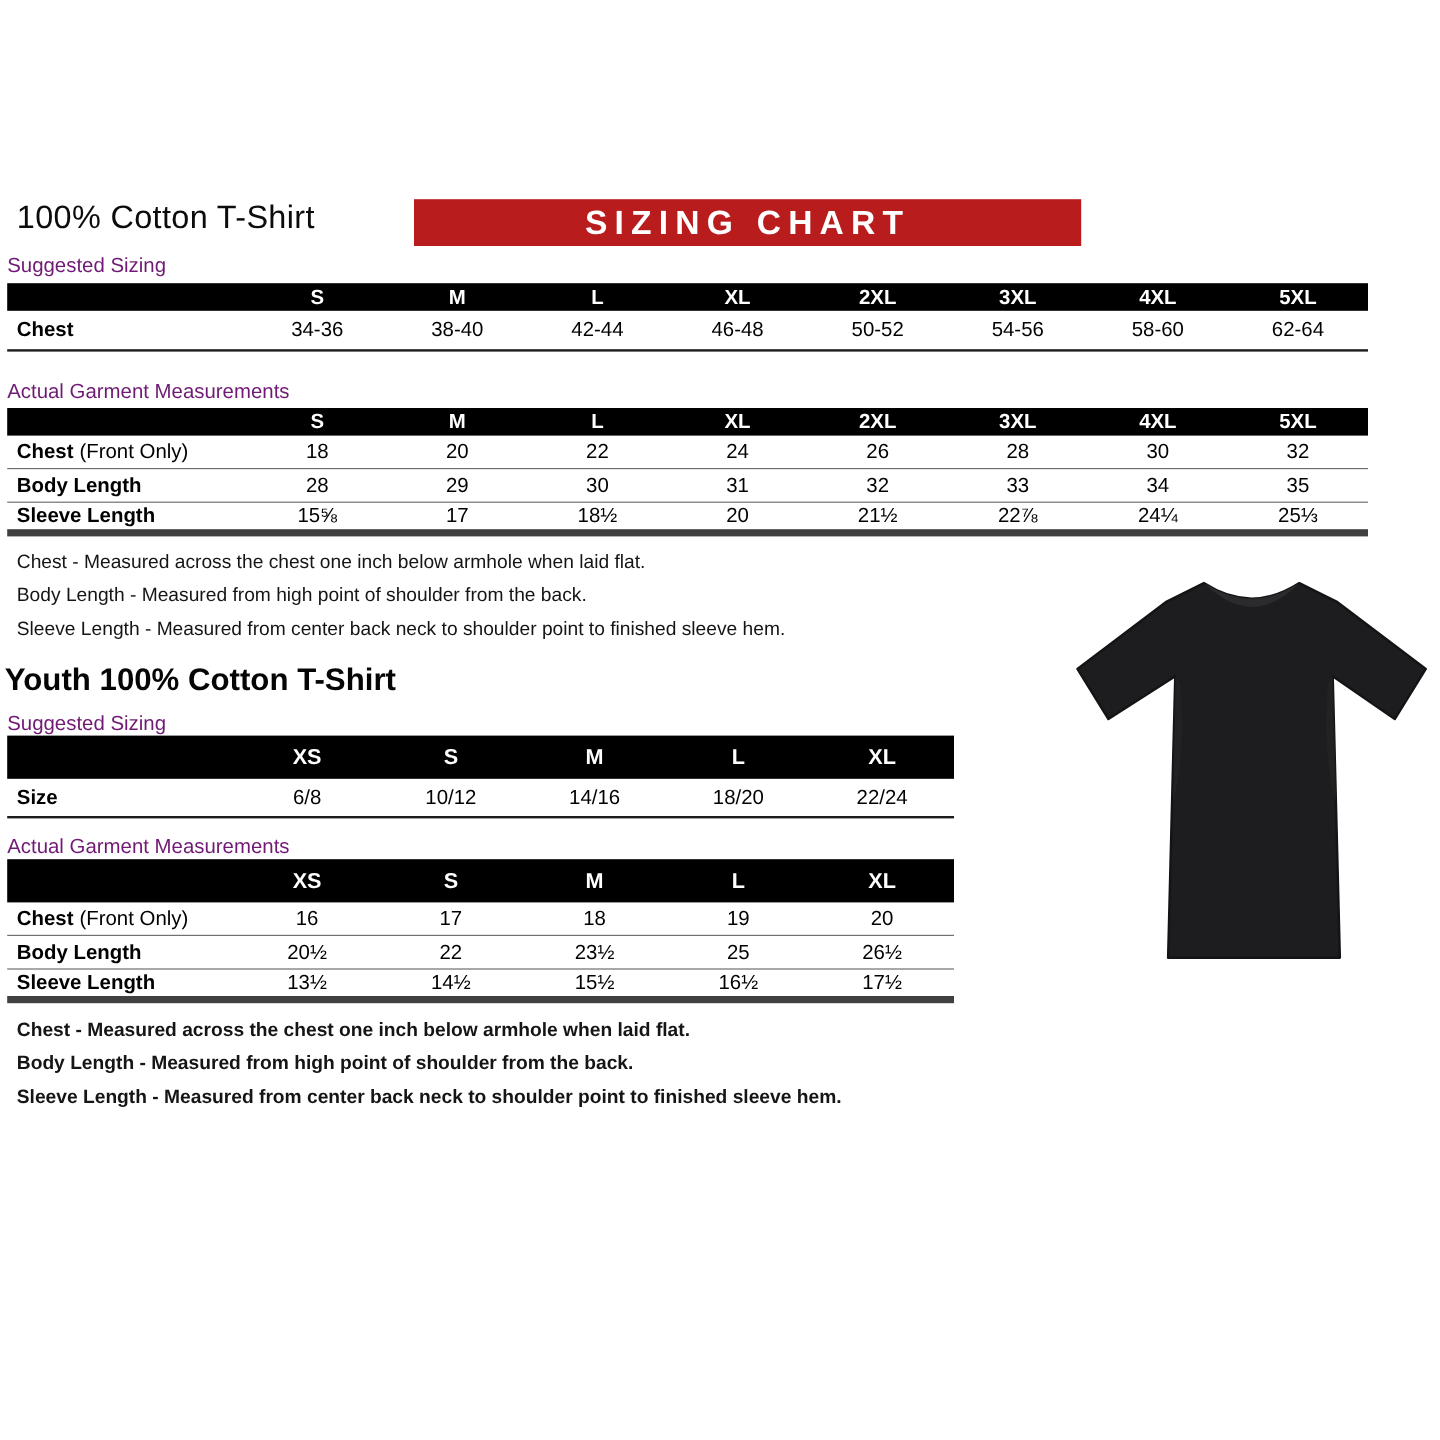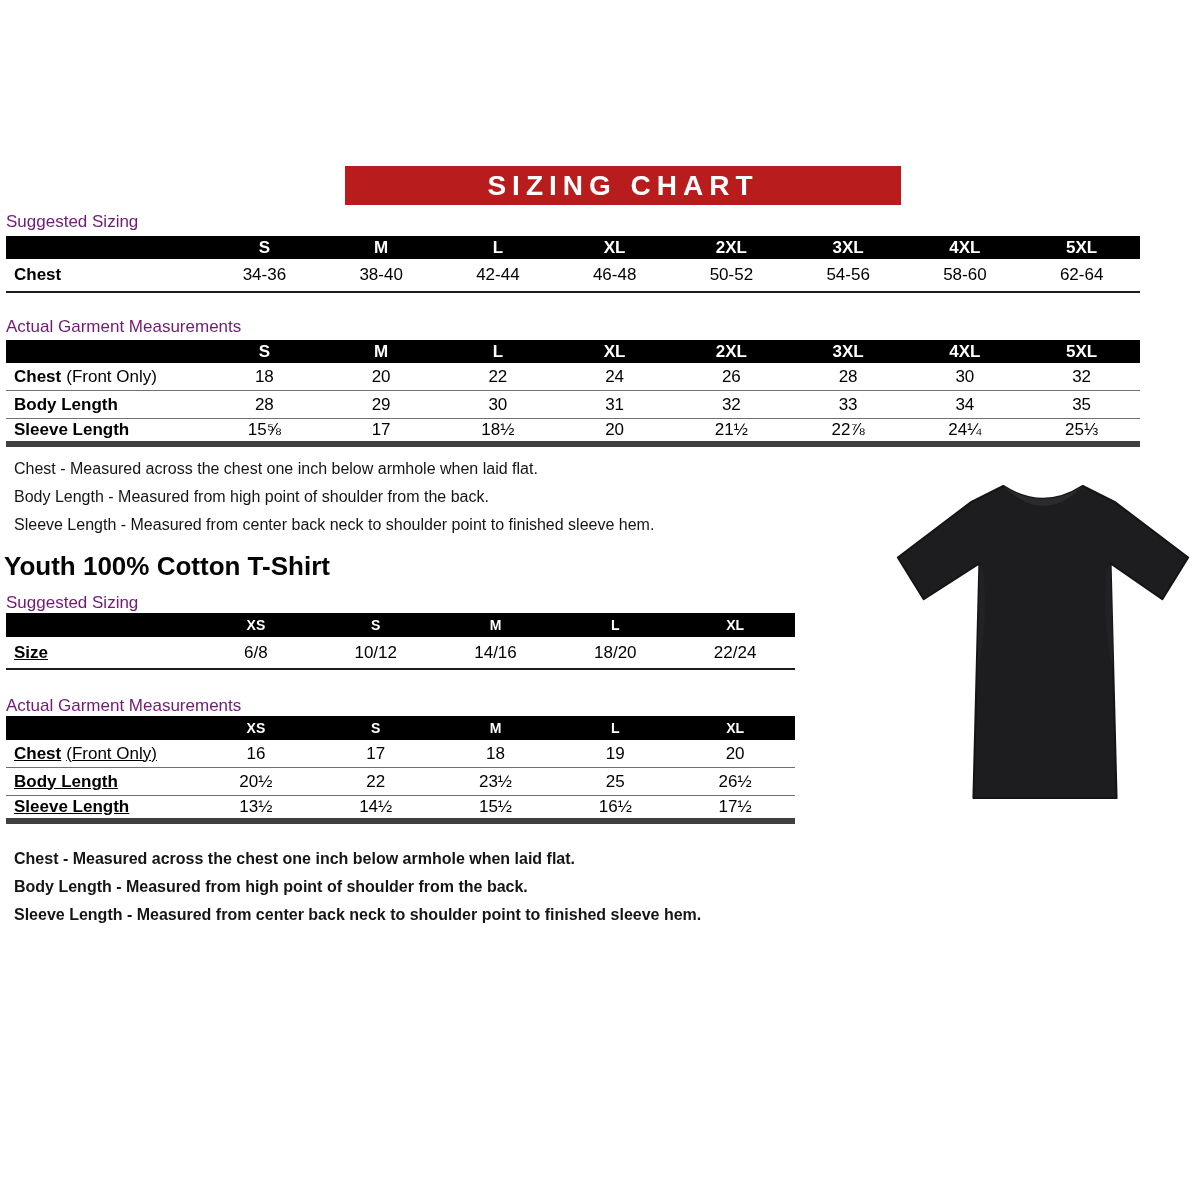--- a/index.html
+++ b/index.html
@@ -27,24 +27,24 @@
   .sec-label { position: absolute; font-size: 17px; color: #701a75; }
 
   .tbl { position: absolute; left: 6px; }
   .t-adult { width: 1134px; }
   .t-youth { width: 789px; }
   .thead {
     display: flex; align-items: center;
     background: #000; color: #fff;
     font-weight: 700; font-size: 17px; height: 23px;
   }
-  .t-youth .thead { height: 24px; font-size: 14px; }
+  .t-youth .thead { height: 36px; font-size: 18px; }
   .trow { display: flex; align-items: center; font-size: 17px; color: #000000; }
   .lblcell { width: 200px; padding-left: 8px; font-weight: 700; }
-  .t-youth .lblcell { width: 190px; text-decoration: underline; }
+  .t-youth .lblcell { width: 190px; }
   .lbl-note { font-weight: 400; margin-left: 5px; }
   .vcell { flex: 1 1 0; text-align: center; }
 
   .suggested-row { height: 34px; border-bottom: 2px solid #1c1c1c; }
   .grow { height: 28px; border-bottom: 1px solid #707070; }
   .grow.last { border-bottom: 6px solid #404040; }
 
   .notes { position: absolute; left: 14px; font-size: 16px; color: #151515; }
   .notes .note-line { line-height: 28px; white-space: nowrap; }
   .notes.bold .note-line { font-weight: 700; font-size: 16px; }
@@ -55,20 +55,21 @@
   }
 
   .tshirt-wrap { position: absolute; left: 893px; top: 470px; width: 300px; height: 348px; }
   .tshirt-wrap svg { width: 100%; height: 100%; display: block; }
 </style>
 </head>
 <body>
 
 <div class="page">
 
+  <div class="title-adult">100% Cotton T-Shirt</div>
   <div class="banner">SIZING CHART</div>
 
   <div class="sec-label" style="left:6px; top:212px;">Suggested Sizing</div>
 
   <div class="tbl t-adult" style="top:236px;">
     <div class="thead">
       <div class="lblcell"></div>
       <div class="vcell">S</div>
       <div class="vcell">M</div>
       <div class="vcell">L</div>

